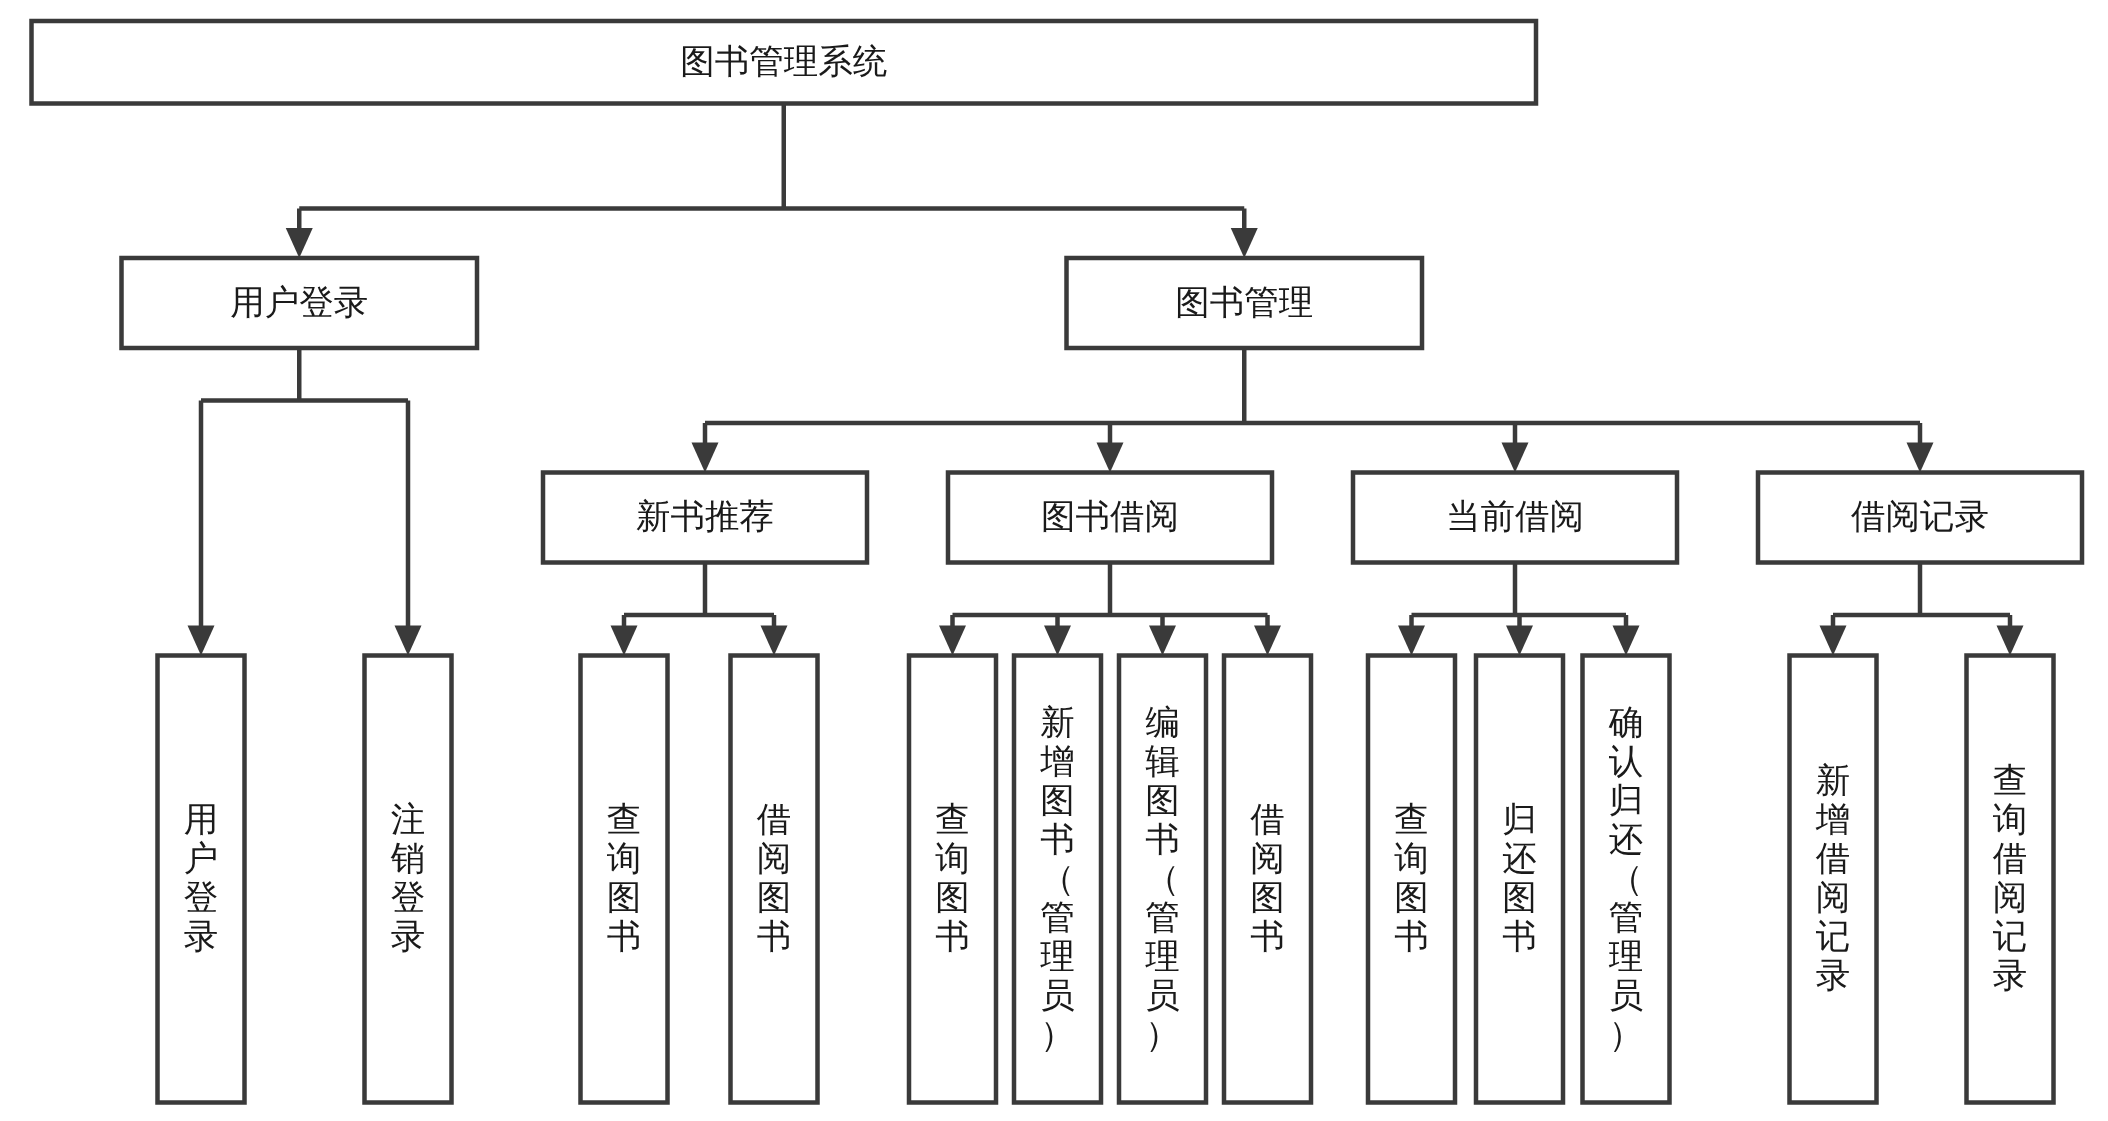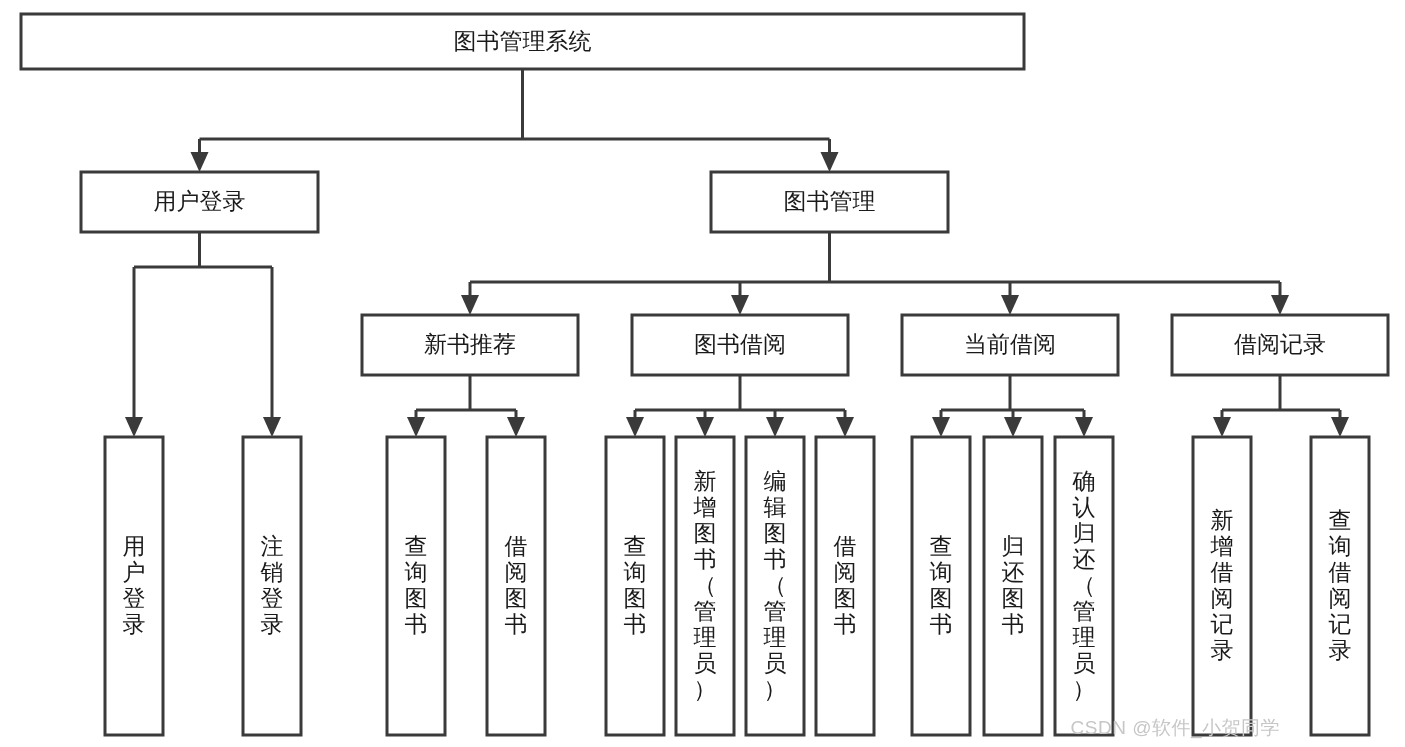--- a/index.html
+++ b/index.html
@@ -202,14 +202,13 @@
         <g>
           <rect x="1193" y="437" width="58" height="298" class="node-box" rx="0"></rect>
           <text x="1222" y="528" class="node-label-vertical"><tspan x="1222" dy="0">新</tspan><tspan x="1222" dy="26">增</tspan><tspan x="1222" dy="26">借</tspan><tspan x="1222" dy="26">阅</tspan><tspan x="1222" dy="26">记</tspan><tspan x="1222" dy="26">录</tspan></text>
         </g>
         <g>
           <rect x="1311" y="437" width="58" height="298" class="node-box" rx="0"></rect>
           <text x="1340" y="528" class="node-label-vertical"><tspan x="1340" dy="0">查</tspan><tspan x="1340" dy="26">询</tspan><tspan x="1340" dy="26">借</tspan><tspan x="1340" dy="26">阅</tspan><tspan x="1340" dy="26">记</tspan><tspan x="1340" dy="26">录</tspan></text>
         </g>
       </g>
   </svg>
-  <div class="watermark">CSDN @软件_小贺同学</div>
 </div>
 
 </body></html>

